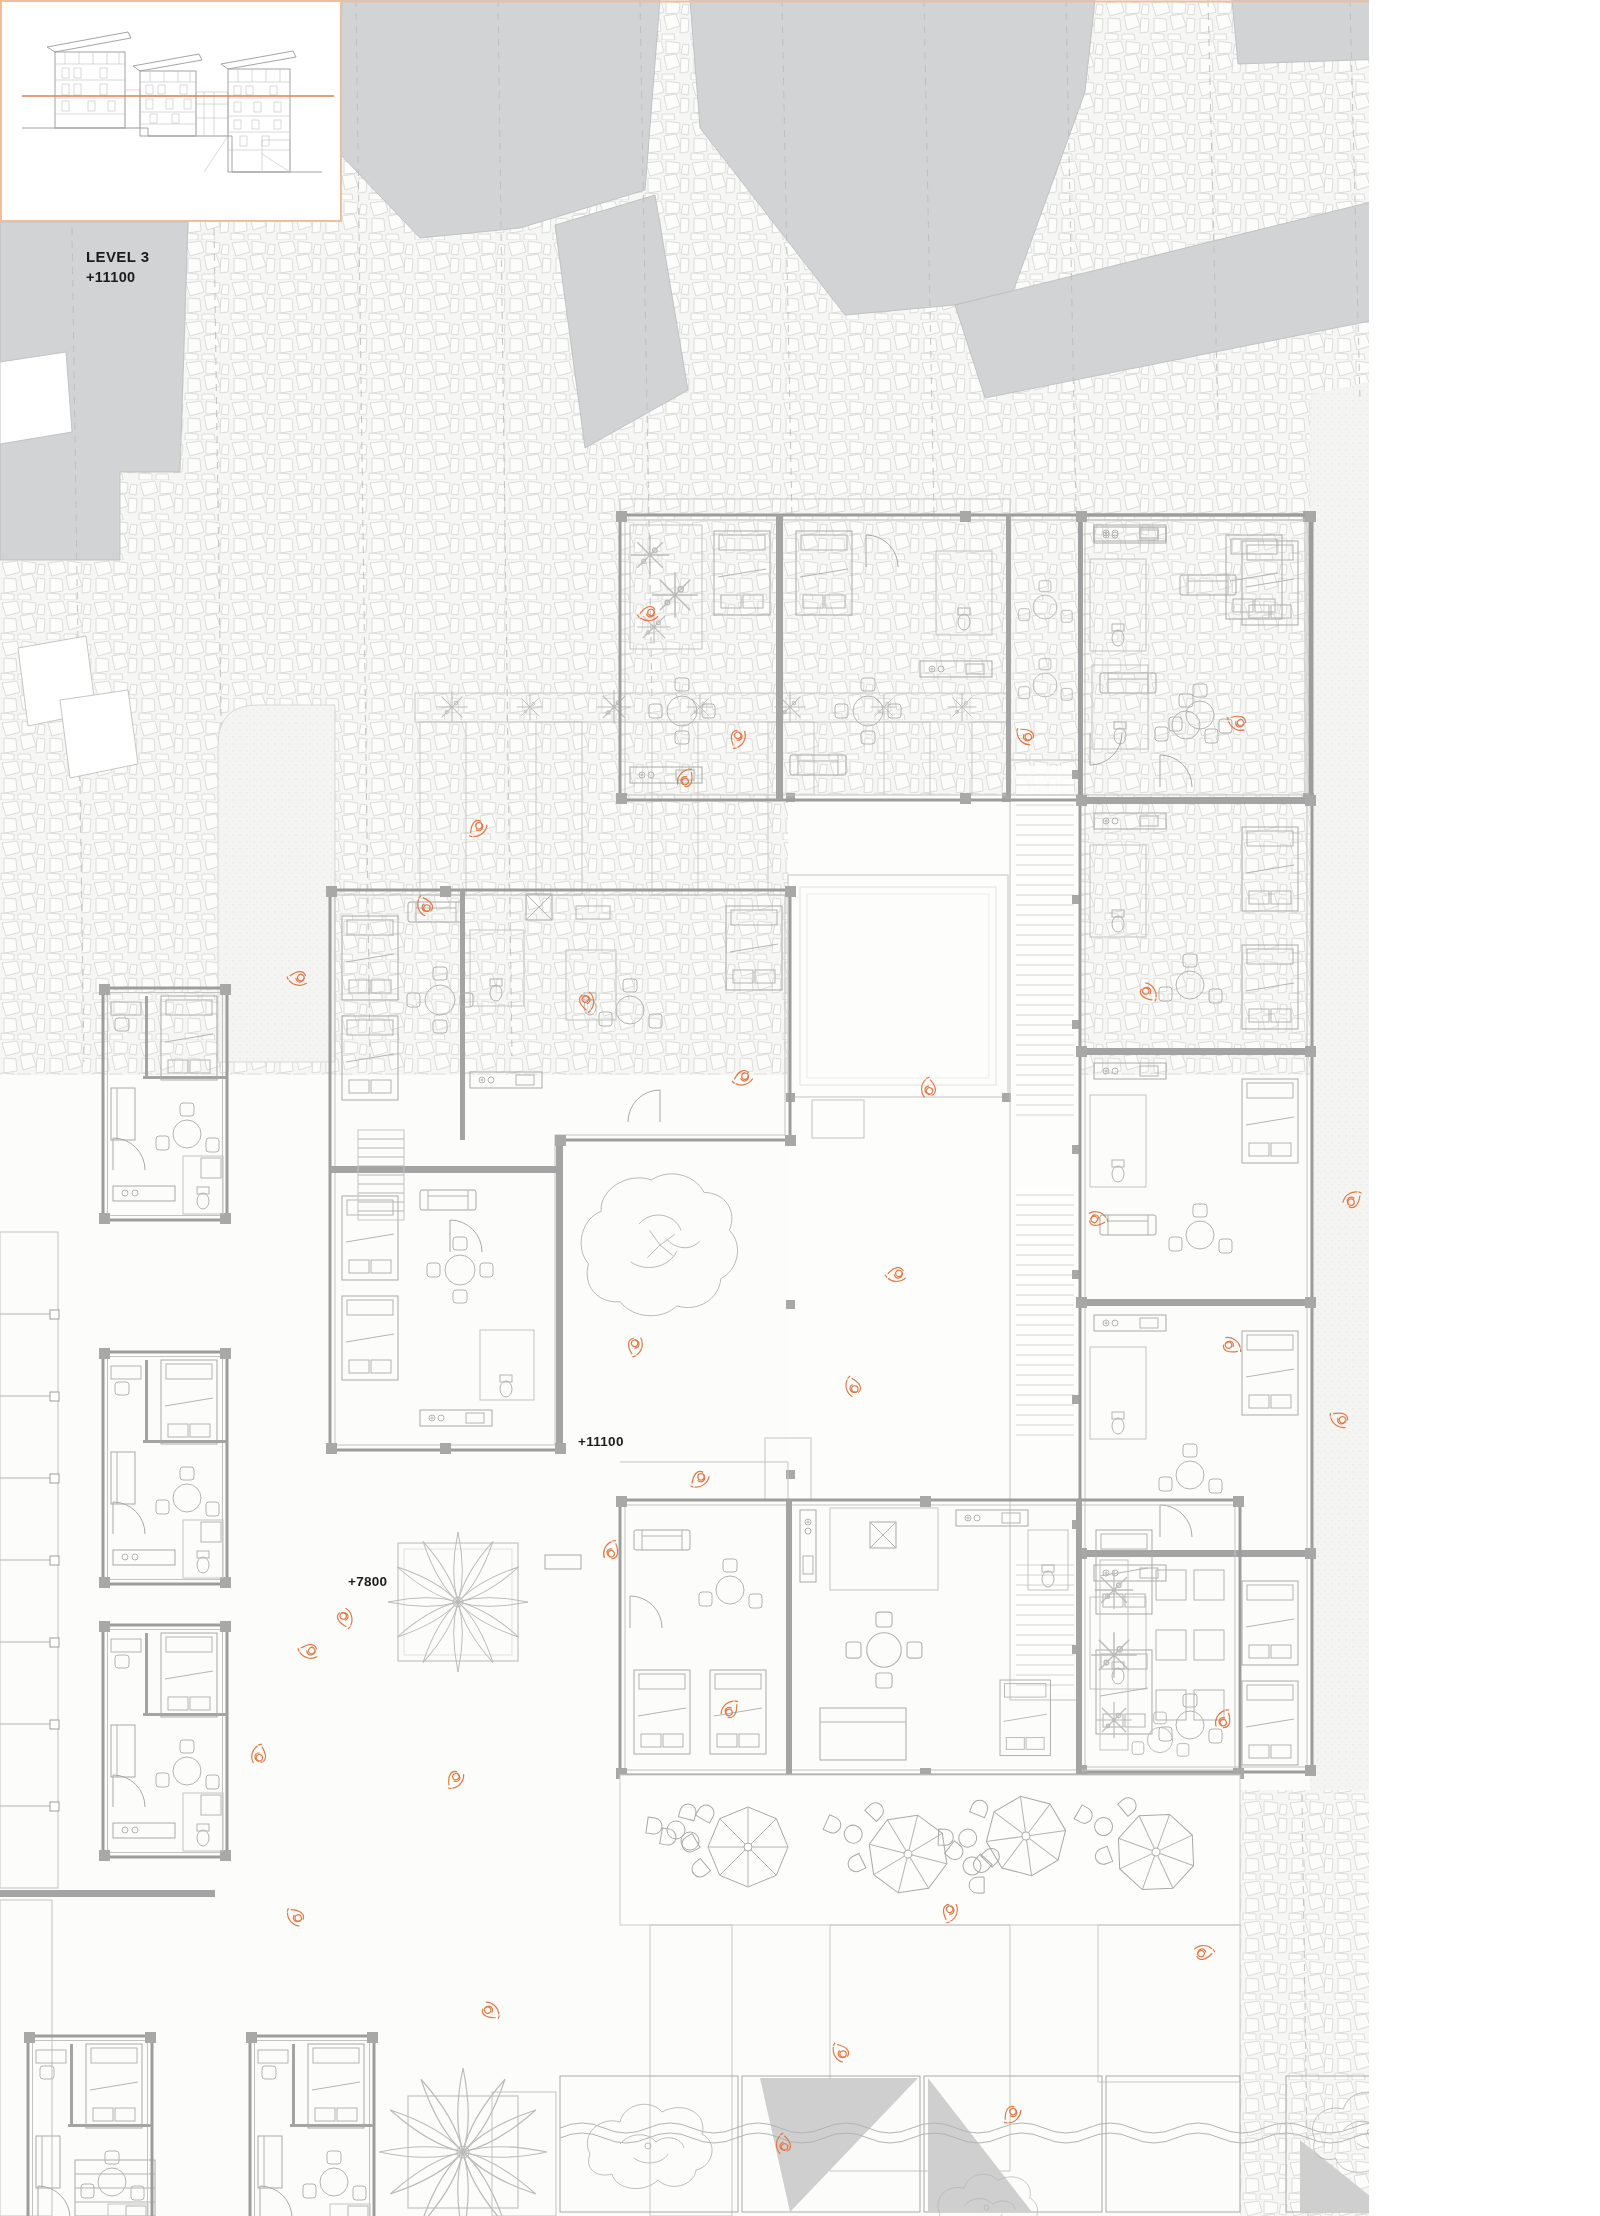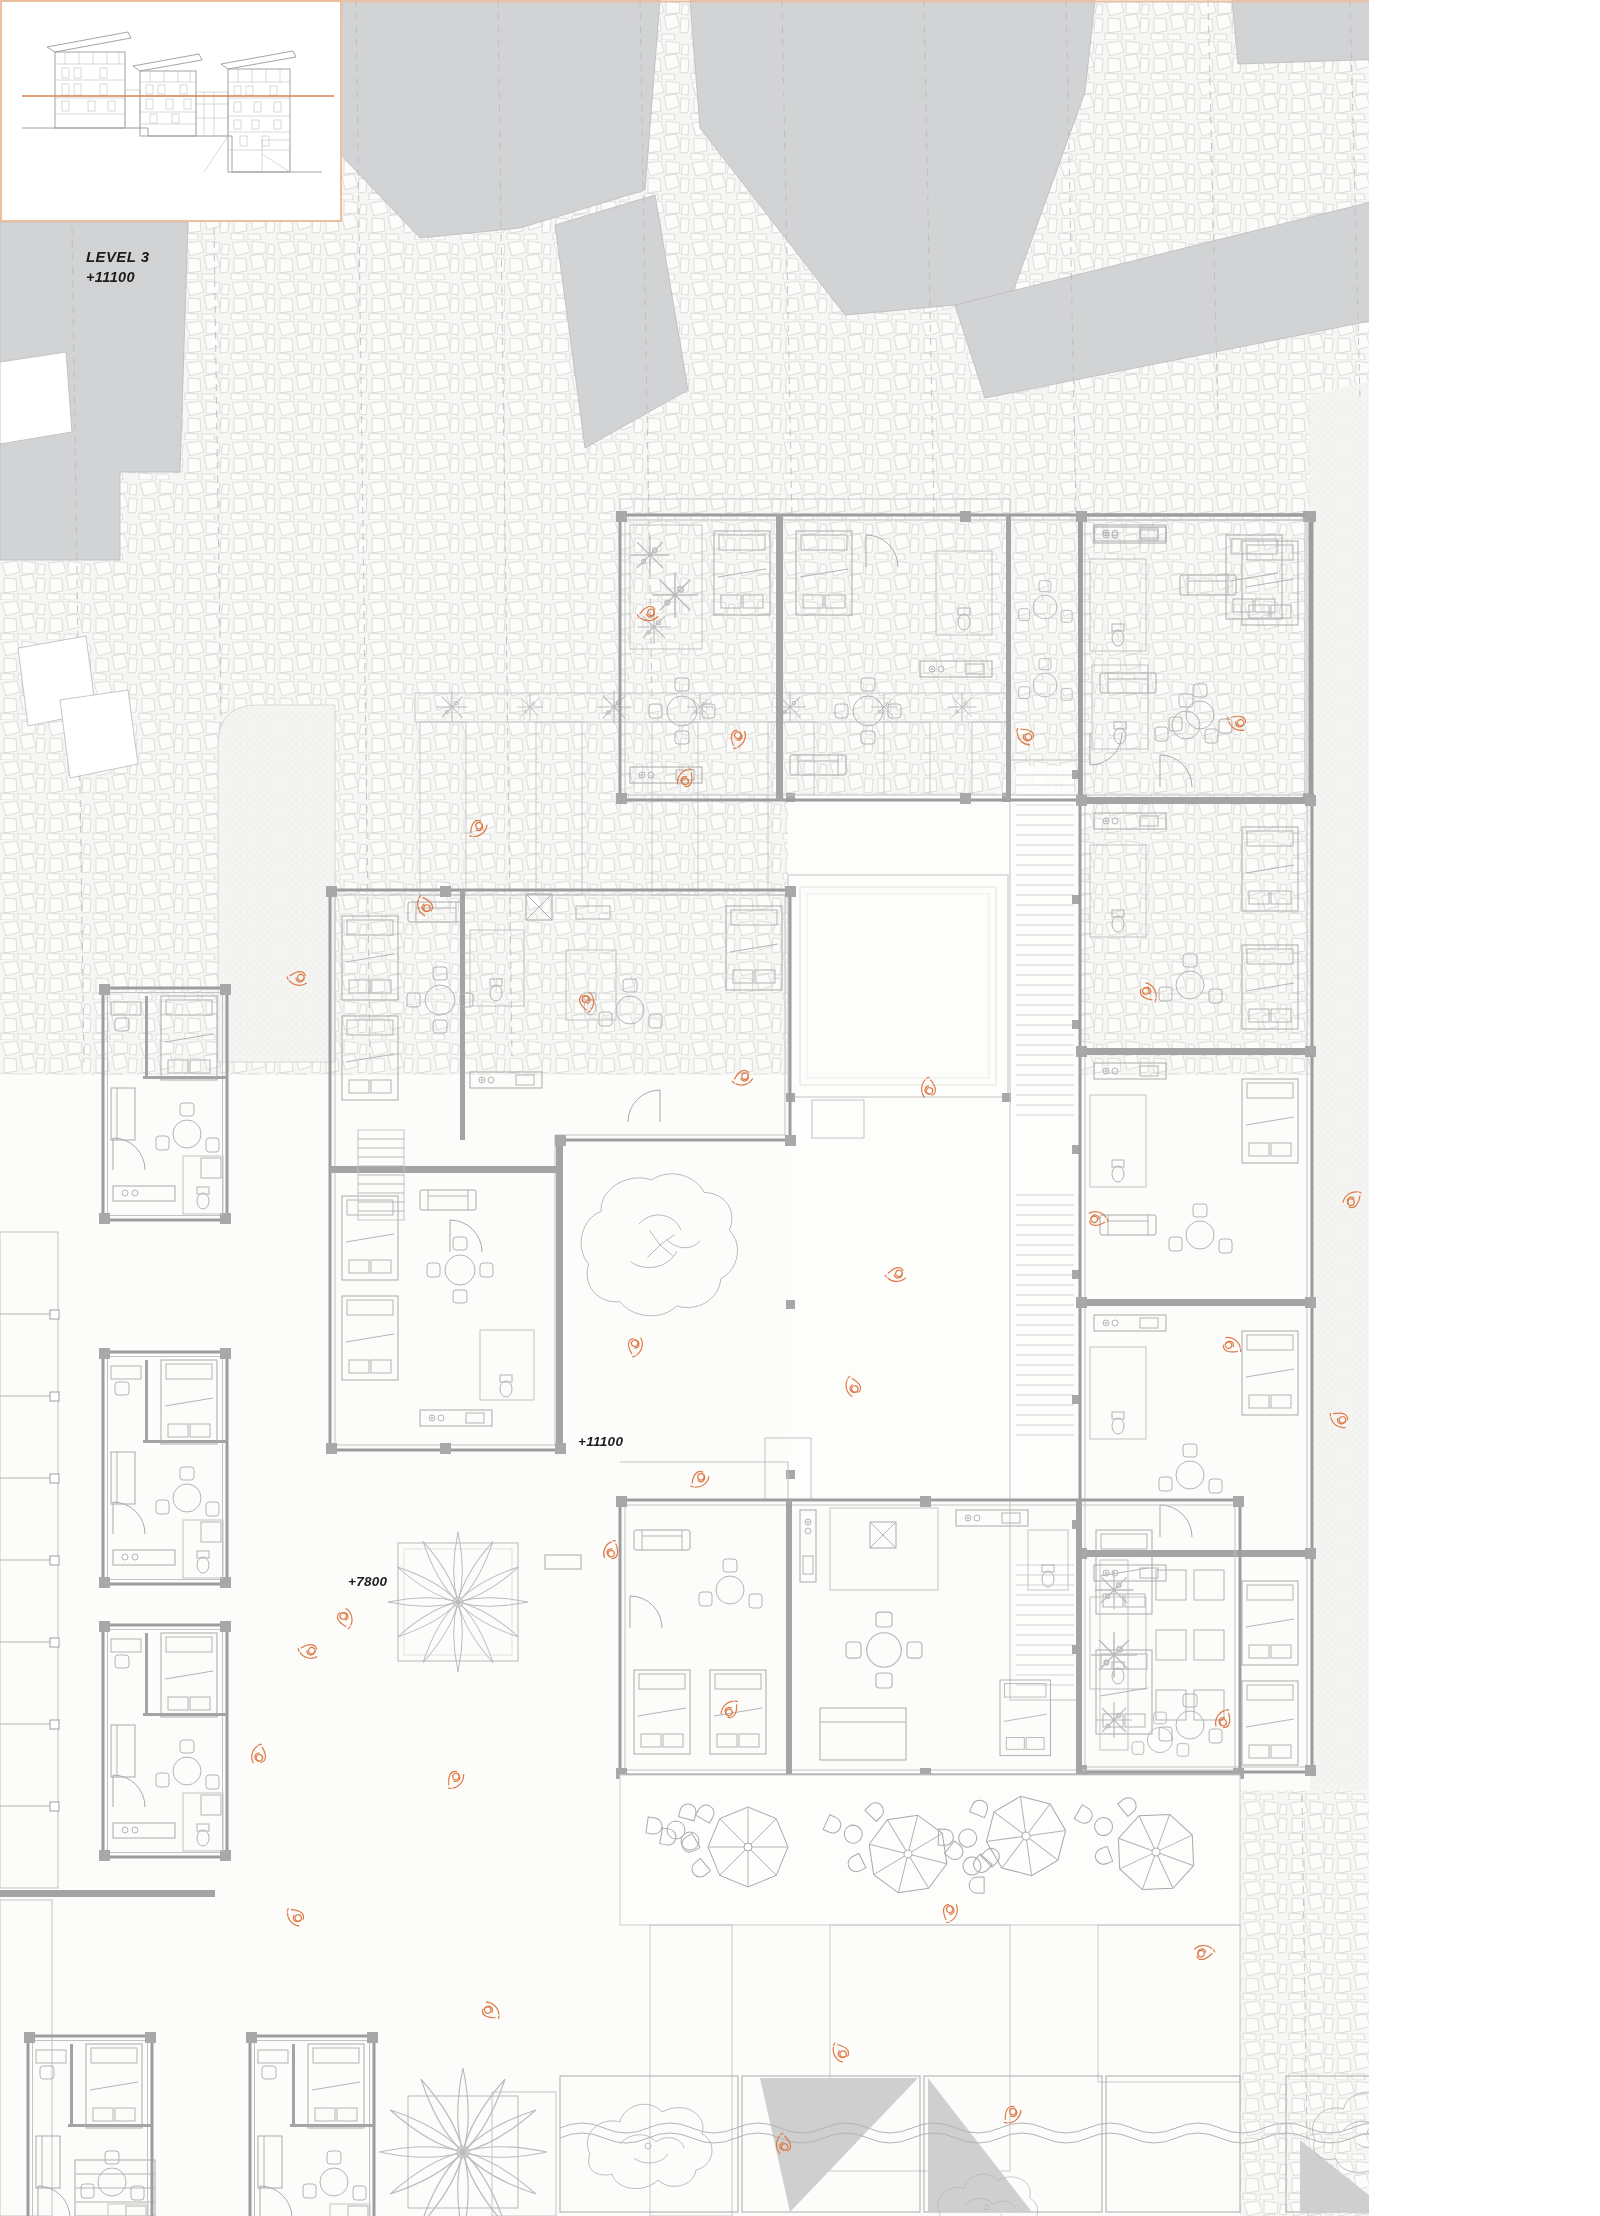--- a/index.html
+++ b/index.html
@@ -1,17 +1,17 @@
 <!DOCTYPE html>
 <html><head>
 <meta charset="utf-8">
 <style>
   html,body{margin:0;padding:0;background:#ffffff;}
   #stage{position:relative;width:1369px;height:2216px;overflow:hidden;background:#fafaf8;
-         font-family:"Liberation Sans", sans-serif;font-style:italic;}
+         font-family:"Liberation Sans", sans-serif;}
   svg{display:block}
   text{font-family:"Liberation Sans", sans-serif;fill:#1c1c1c;}
   .lvl-title{font-size:15px;font-weight:700;letter-spacing:.4px;}
   .lvl-sub{font-size:14.5px;font-weight:700;letter-spacing:.4px;}
   .ann{font-size:13.5px;font-weight:600;letter-spacing:.3px;}
   .wall{fill:none;stroke:#9d9d9d;stroke-width:3;}
   .wallthin{fill:none;stroke:#c3c3c3;stroke-width:1;}
   .furn{fill:none;stroke:#b4b4b4;stroke-width:1;}
   .furn2{fill:none;stroke:#a9a9a9;stroke-width:1;}
   .poche{fill:#a4a4a4;stroke:none;}

